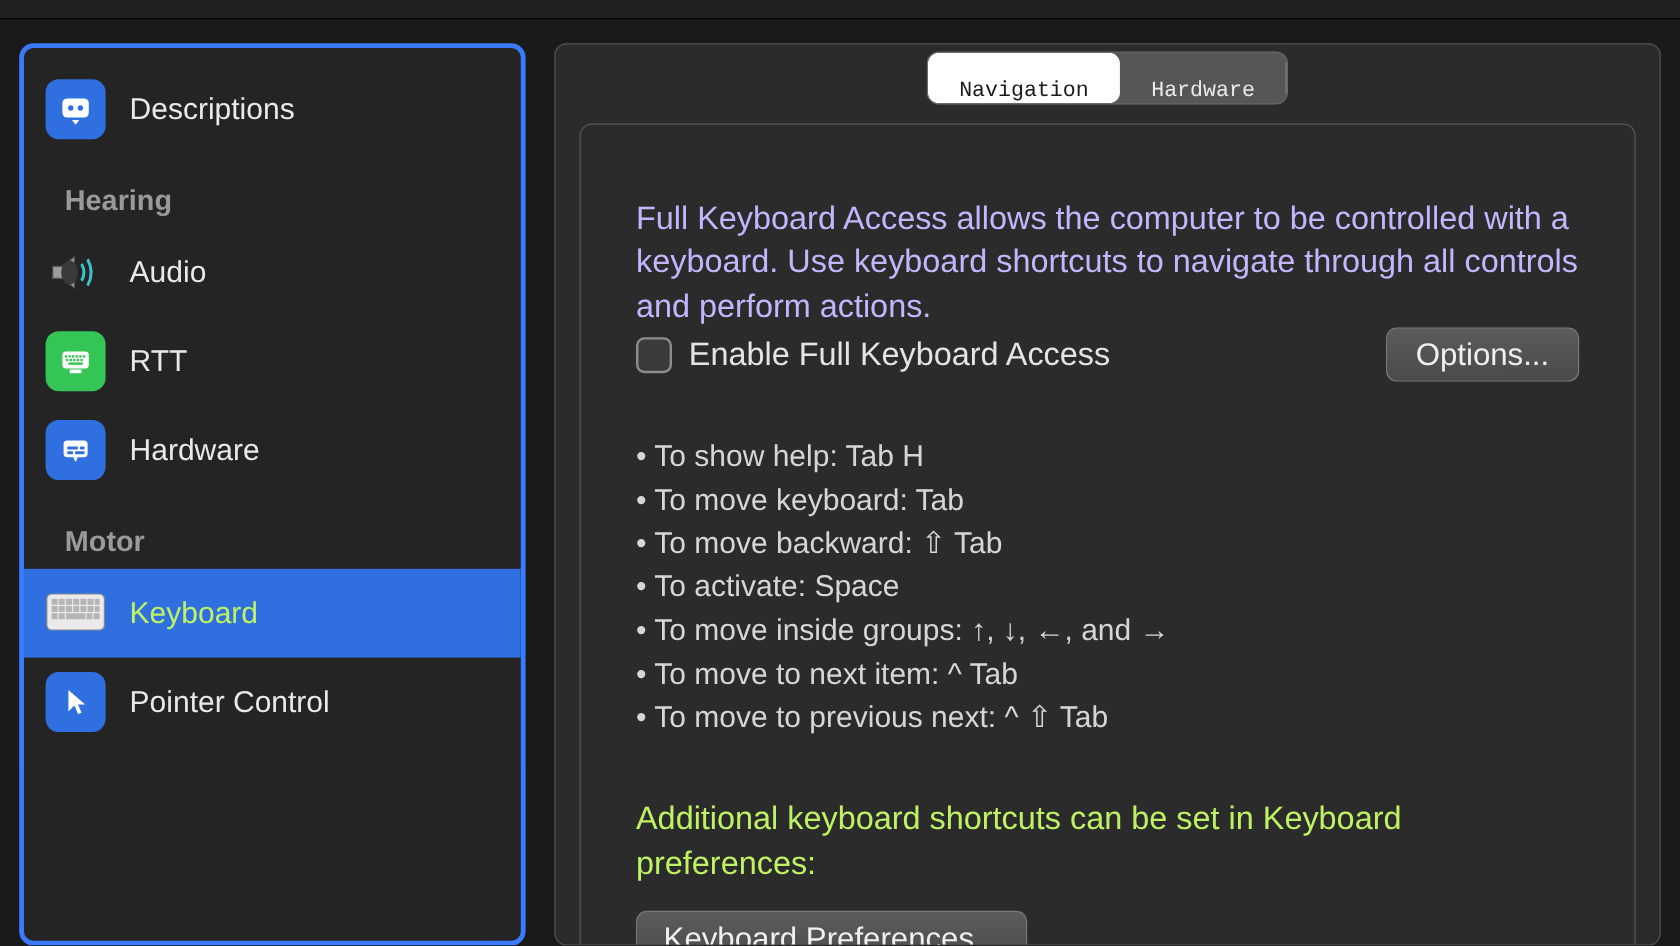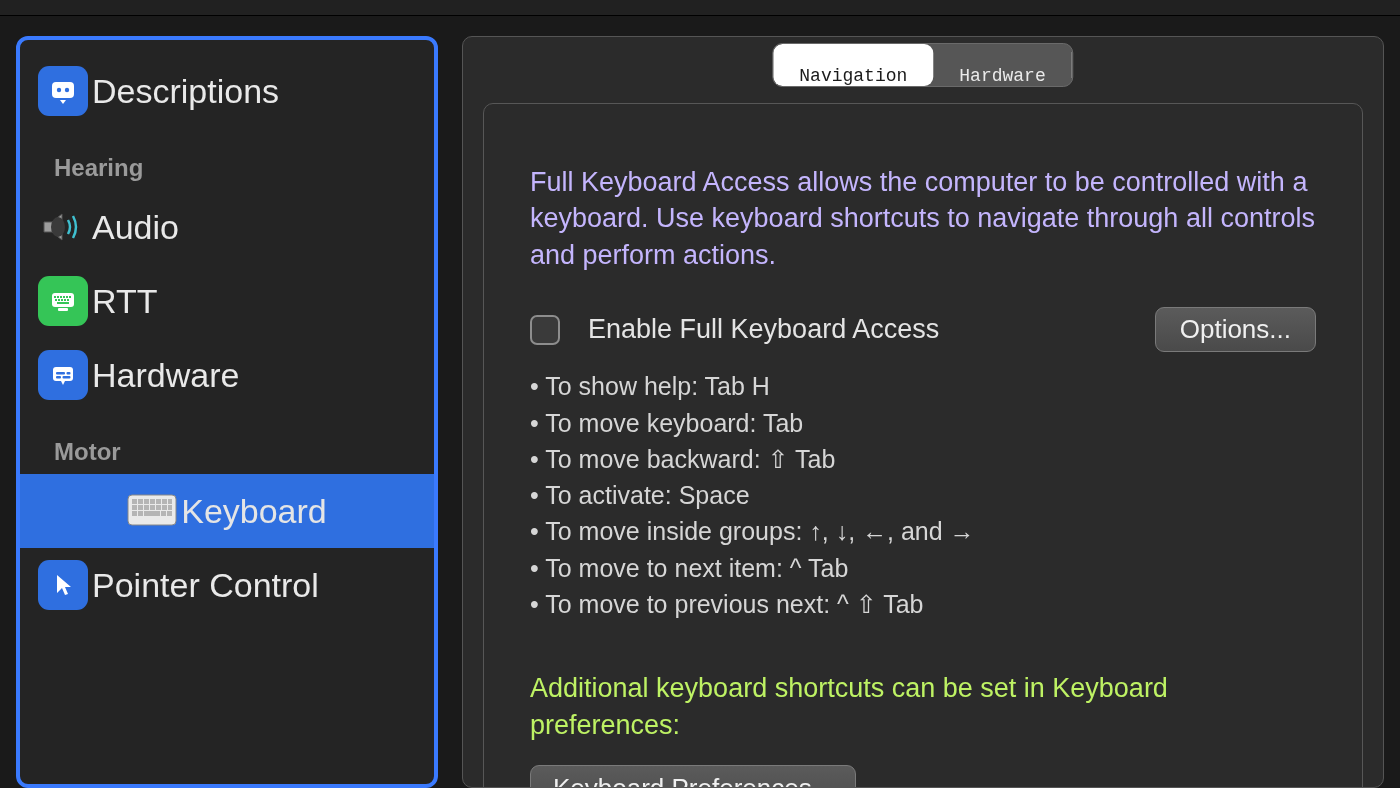--- a/index.html
+++ b/index.html
@@ -35,30 +35,29 @@
   .sidebar-section-header {
     font-size: 24px;
     font-weight: 600;
     color: #9a9a9a;
     padding: 26px 18px 8px 18px;
     margin-left: 16px;
   }
   .sidebar-item {
     display: flex;
     align-items: center;
-    gap: 4px;
+    gap: 20px;
     padding: 12px 18px;
-    font-size: 34px;
+    font-size: 25px;
     color: #e9e9e9;
     cursor: pointer;
   }
   .sidebar-item.selected {
     background: #2f6fe0;
-    color: #e5e5e5;
-    justify-content: center;
+    color: #bef264;
   }
   .sidebar-item .icon {
     width: 50px;
     height: 50px;
     border-radius: 11px;
     display: flex;
     align-items: center;
     justify-content: center;
     flex-shrink: 0;
   }
@@ -127,22 +126,21 @@
 
   .desc {
     font-size: 27px;
     line-height: 1.35;
     color: #c4b5fd;
   }
 
   .check-row {
     display: flex;
     align-items: center;
-    margin-top: 34px;
-    gap: 28px;
+    gap: 14px;
   }
   .checkbox {
     width: 30px;
     height: 30px;
     border-radius: 7px;
     border: 2px solid #8d8d8d;
     background: #3a3a3a;
     flex-shrink: 0;
     cursor: pointer;
   }
@@ -155,21 +153,21 @@
     background: linear-gradient(#5b5b5b, #4a4a4a);
     border: 1px solid #7a7a7a;
     color: #f0f0f0;
     font-size: 26px;
     padding: 6px 24px;
     border-radius: 9px;
     cursor: pointer;
   }
 
   .shortcut-list {
-    margin-top: 16px;
+    margin-top: 44px;
     font-size: 25px;
     line-height: 1.45;
     color: #d6d6d6;
     list-style: none;
   }
   .shortcut-list li::before {
     content: "•  ";
   }
 
   .additional {

